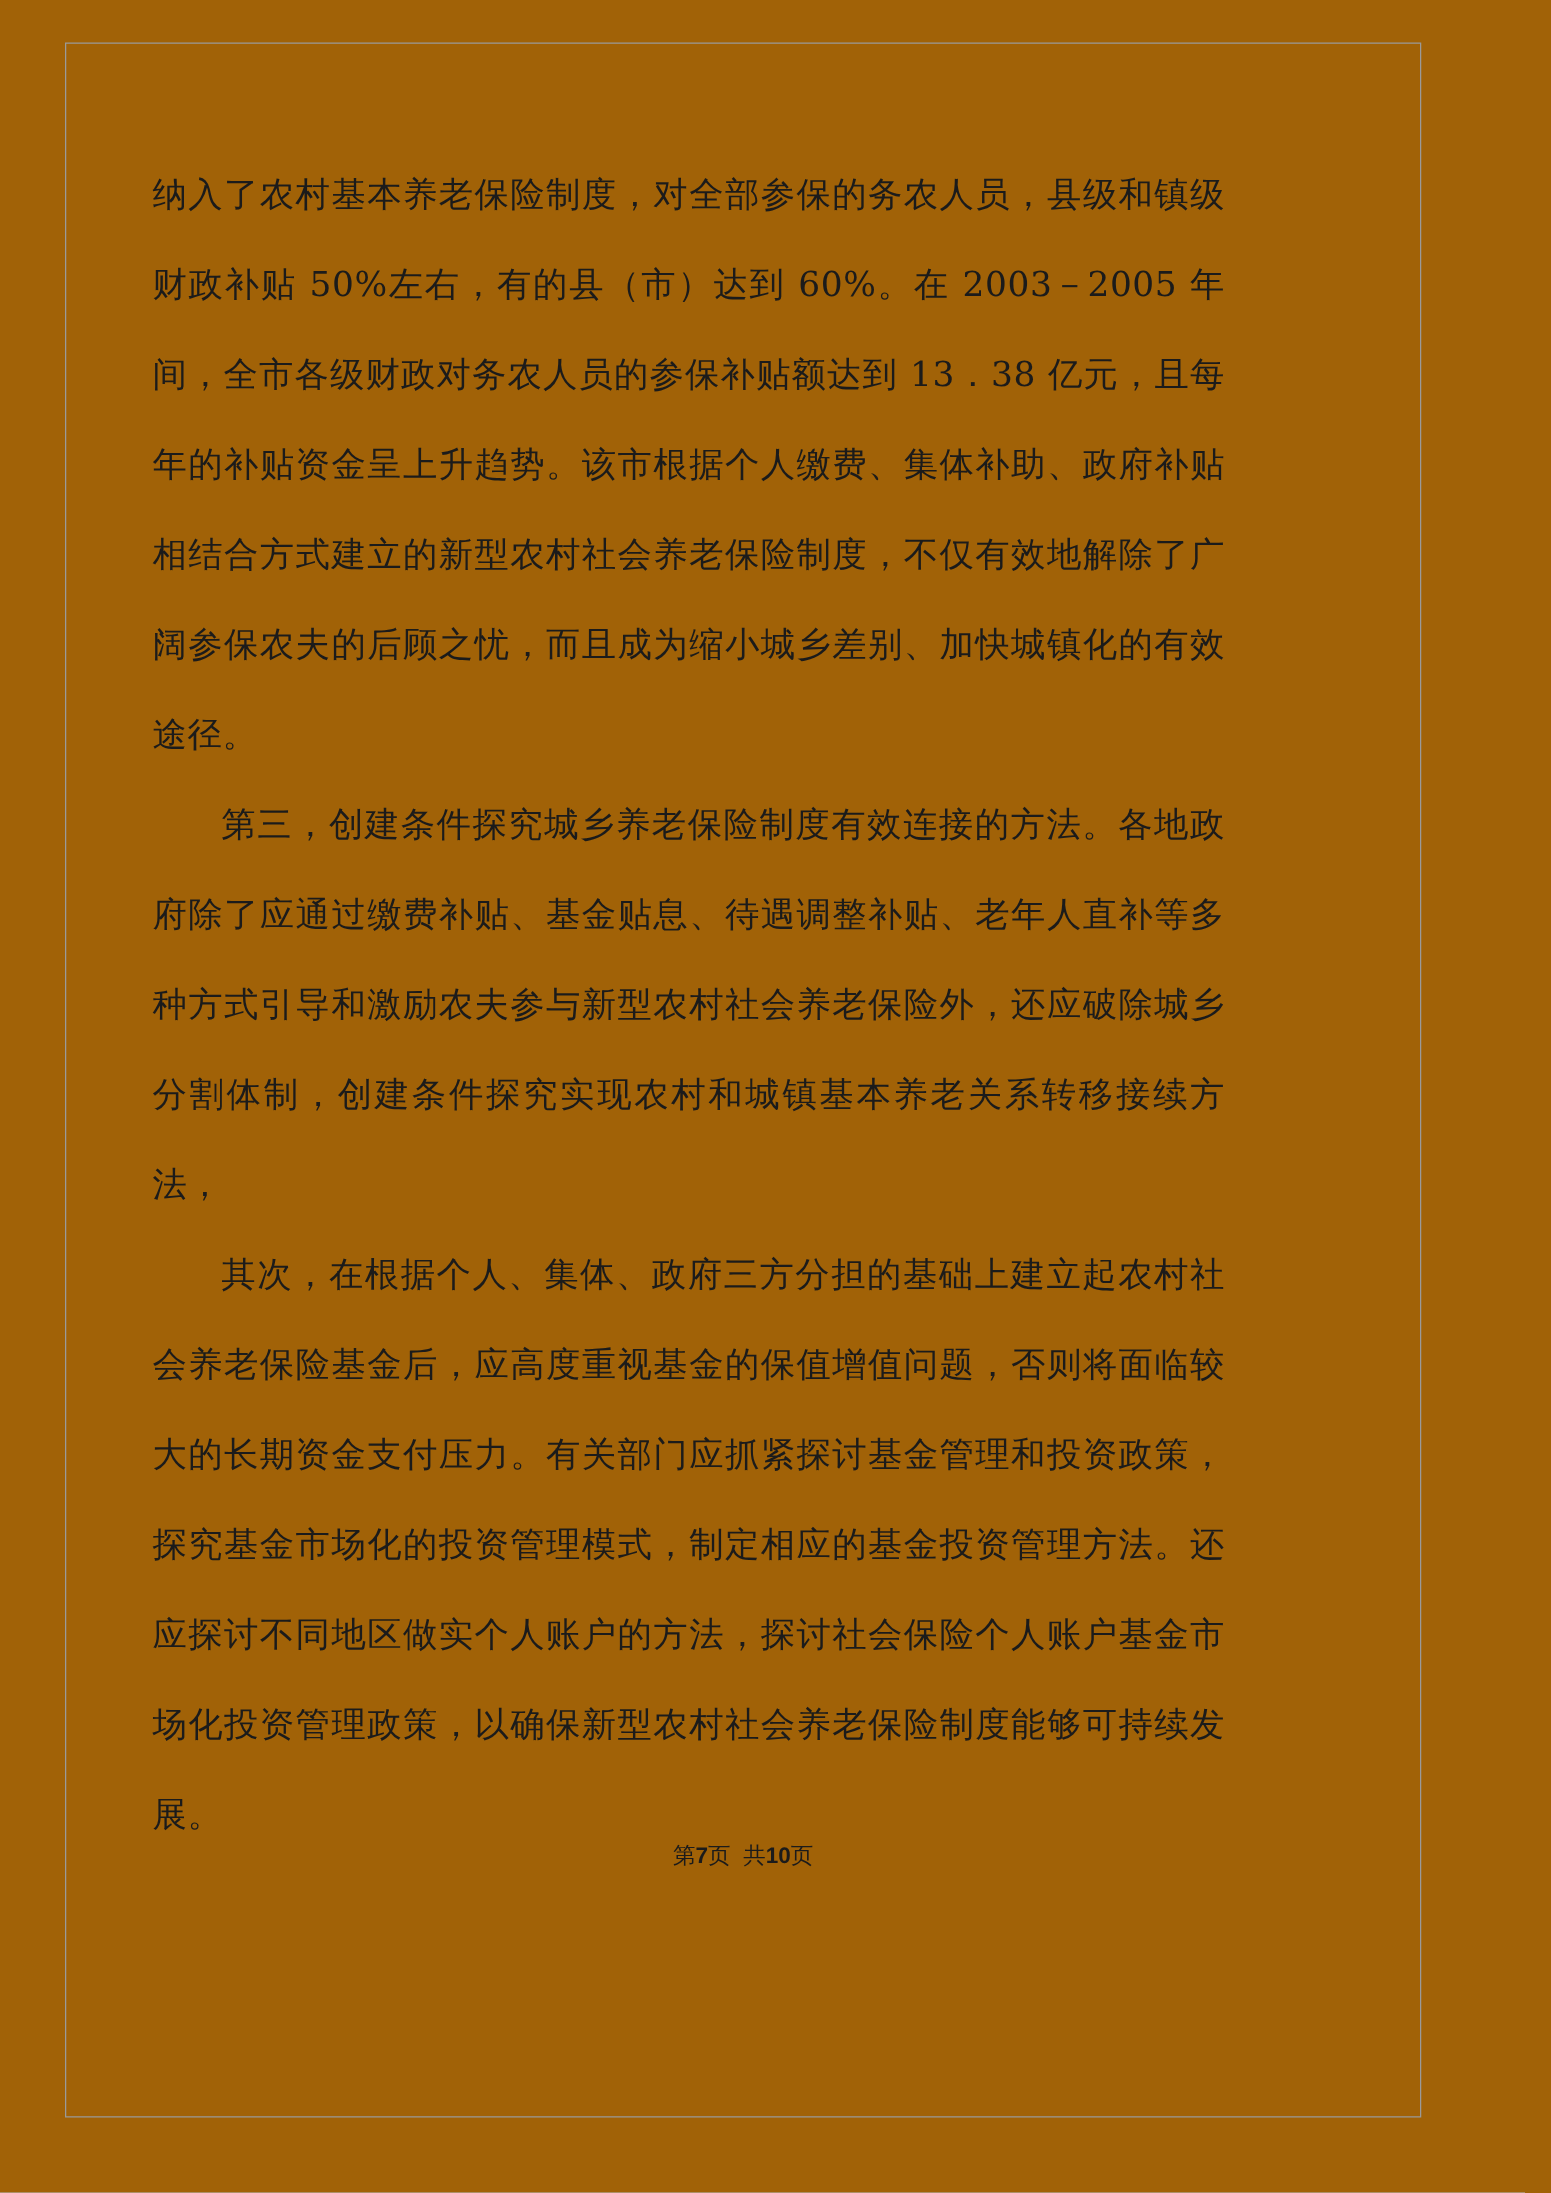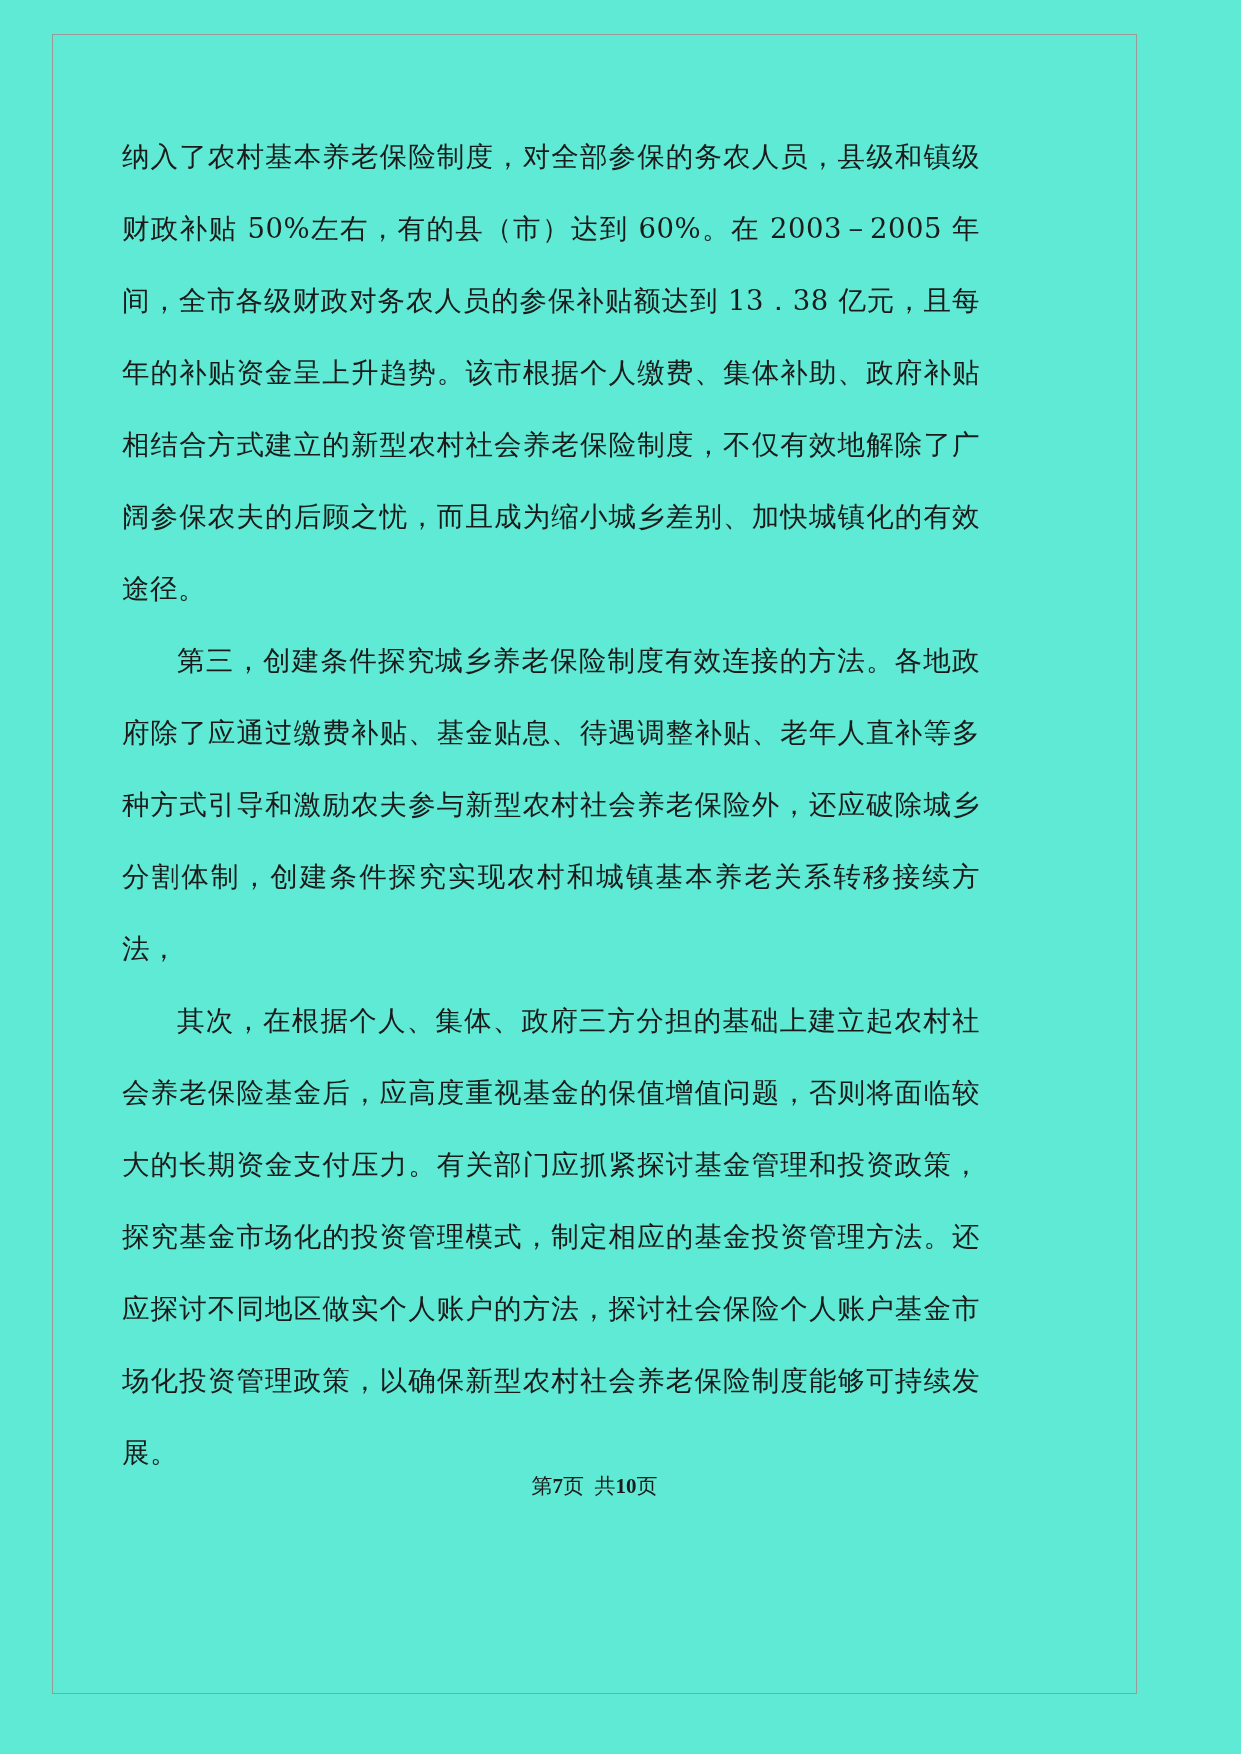--- a/index.html
+++ b/index.html
@@ -9,21 +9,21 @@
   }
   body {
     width: 1241px;
     height: 1754px;
     font-family: "Liberation Serif", serif;
   }
   .page {
     position: relative;
     width: 1241px;
     height: 1754px;
-    background: #5eead4;
+    background: #a16207;
     box-sizing: border-box;
   }
   .page-border {
     position: absolute;
     left: 52px;
     top: 34px;
     width: 1085px;
     height: 1660px;
     border: 1px solid #9a9a9a;
     box-sizing: border-box;
@@ -49,22 +49,22 @@
   }
   p.indent {
     text-indent: 2em;
   }
   .footer {
     position: absolute;
     left: 52px;
     top: 1472px;
     width: 1085px;
     text-align: center;
-    font-family: Liberation Serif, serif;
-    font-size: 21px;
+    font-family: Liberation Sans, sans-serif;
+    font-size: 18px;
     color: #1b1b1b;
   }
   .footer .num {
     font-weight: bold;
   }
 </style>
 </head>
 <body>
 
 <div class="page">

